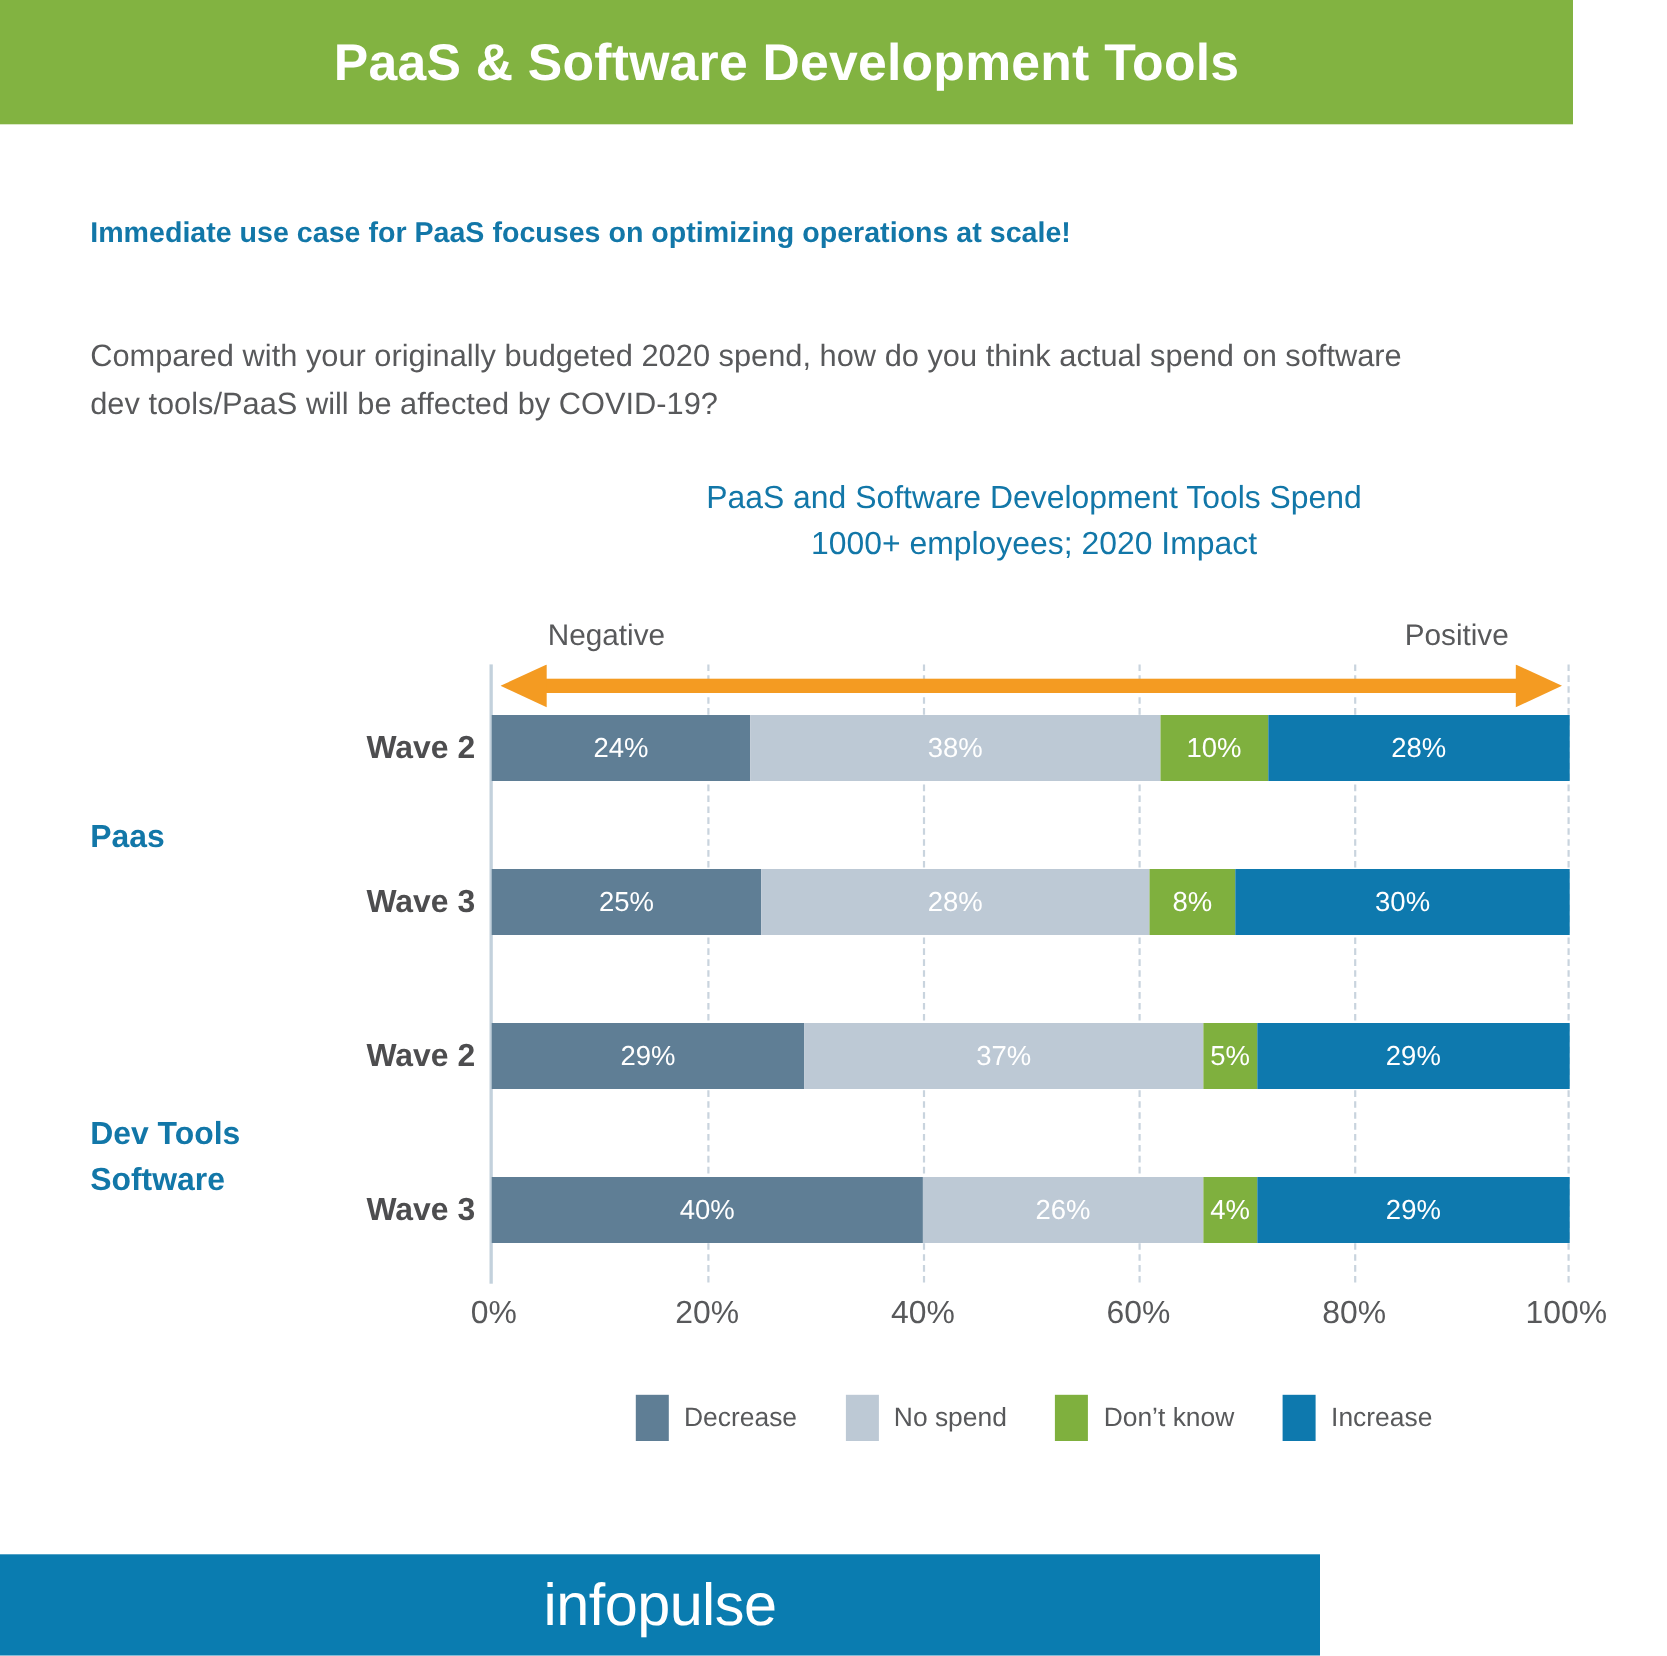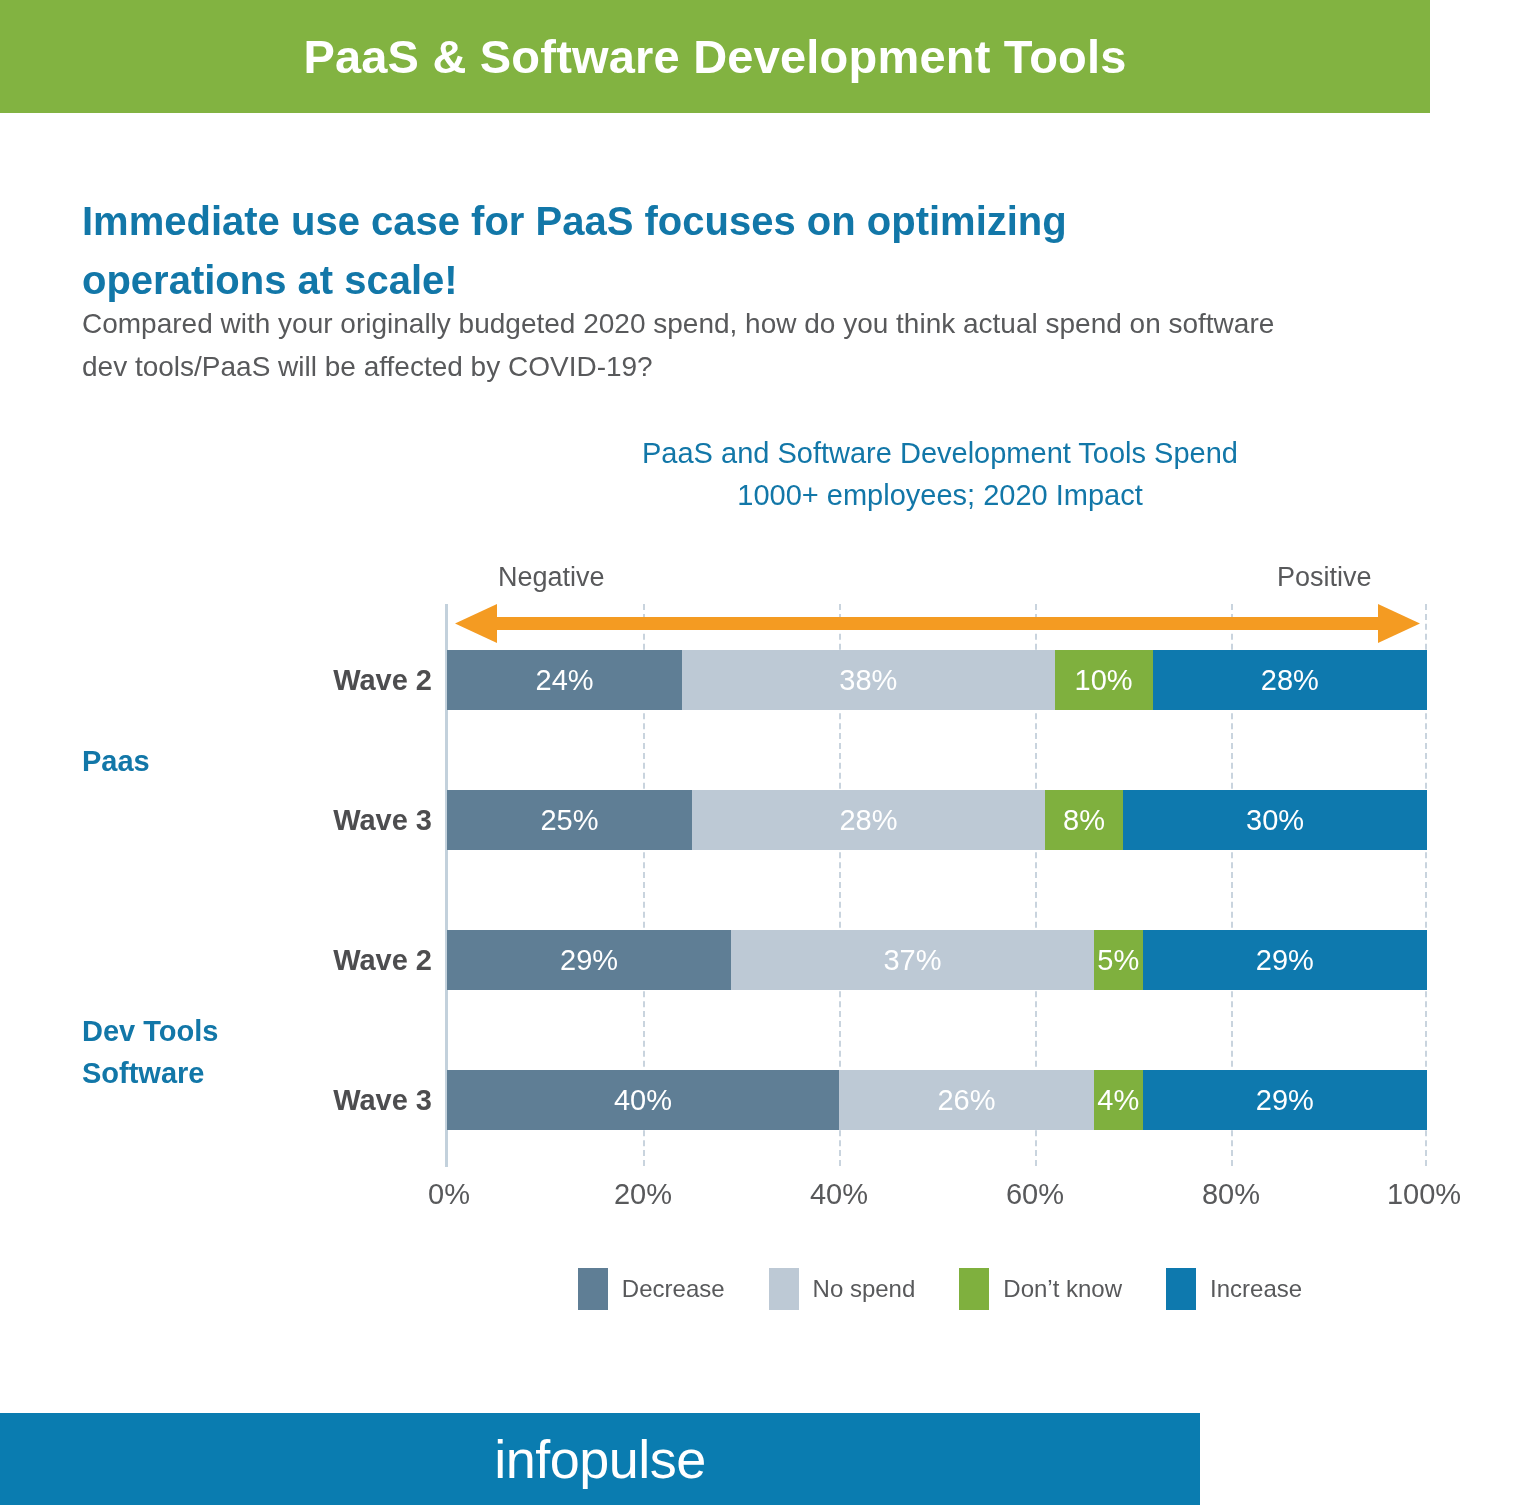--- a/index.html
+++ b/index.html
@@ -34,21 +34,21 @@
     white-space: nowrap;
   }
 
   
   .lead {
     position: absolute;
     left: 82px;
     top: 192px;
     width: 1000px;
     color: #1277a8;
-    font-size: 40px;
+    font-size: 26px;
     font-weight: bold;
     line-height: 1.48;
   }
   .question {
     position: absolute;
     left: 82px;
     top: 303px;
     width: 1230px;
     color: #58595b;
     font-size: 28px;
@@ -130,21 +130,21 @@
     width: 980px;
     height: 60px;
     display: flex;
   }
   .seg {
     height: 60px;
     display: flex;
     align-items: center;
     justify-content: center;
     color: #ffffff;
-    font-size: 29px;
+    font-size: 25px;
     box-sizing: border-box;
   }
   .seg-decrease  { background: #5f7e95; }
   .seg-noimpact  { background: #bdc9d5; }
   .seg-dontknow  { background: #7fb03e; }
   .seg-increase  { background: #0e79ae; }
 
   .row-label {
     position: absolute;
     width: 160px;

